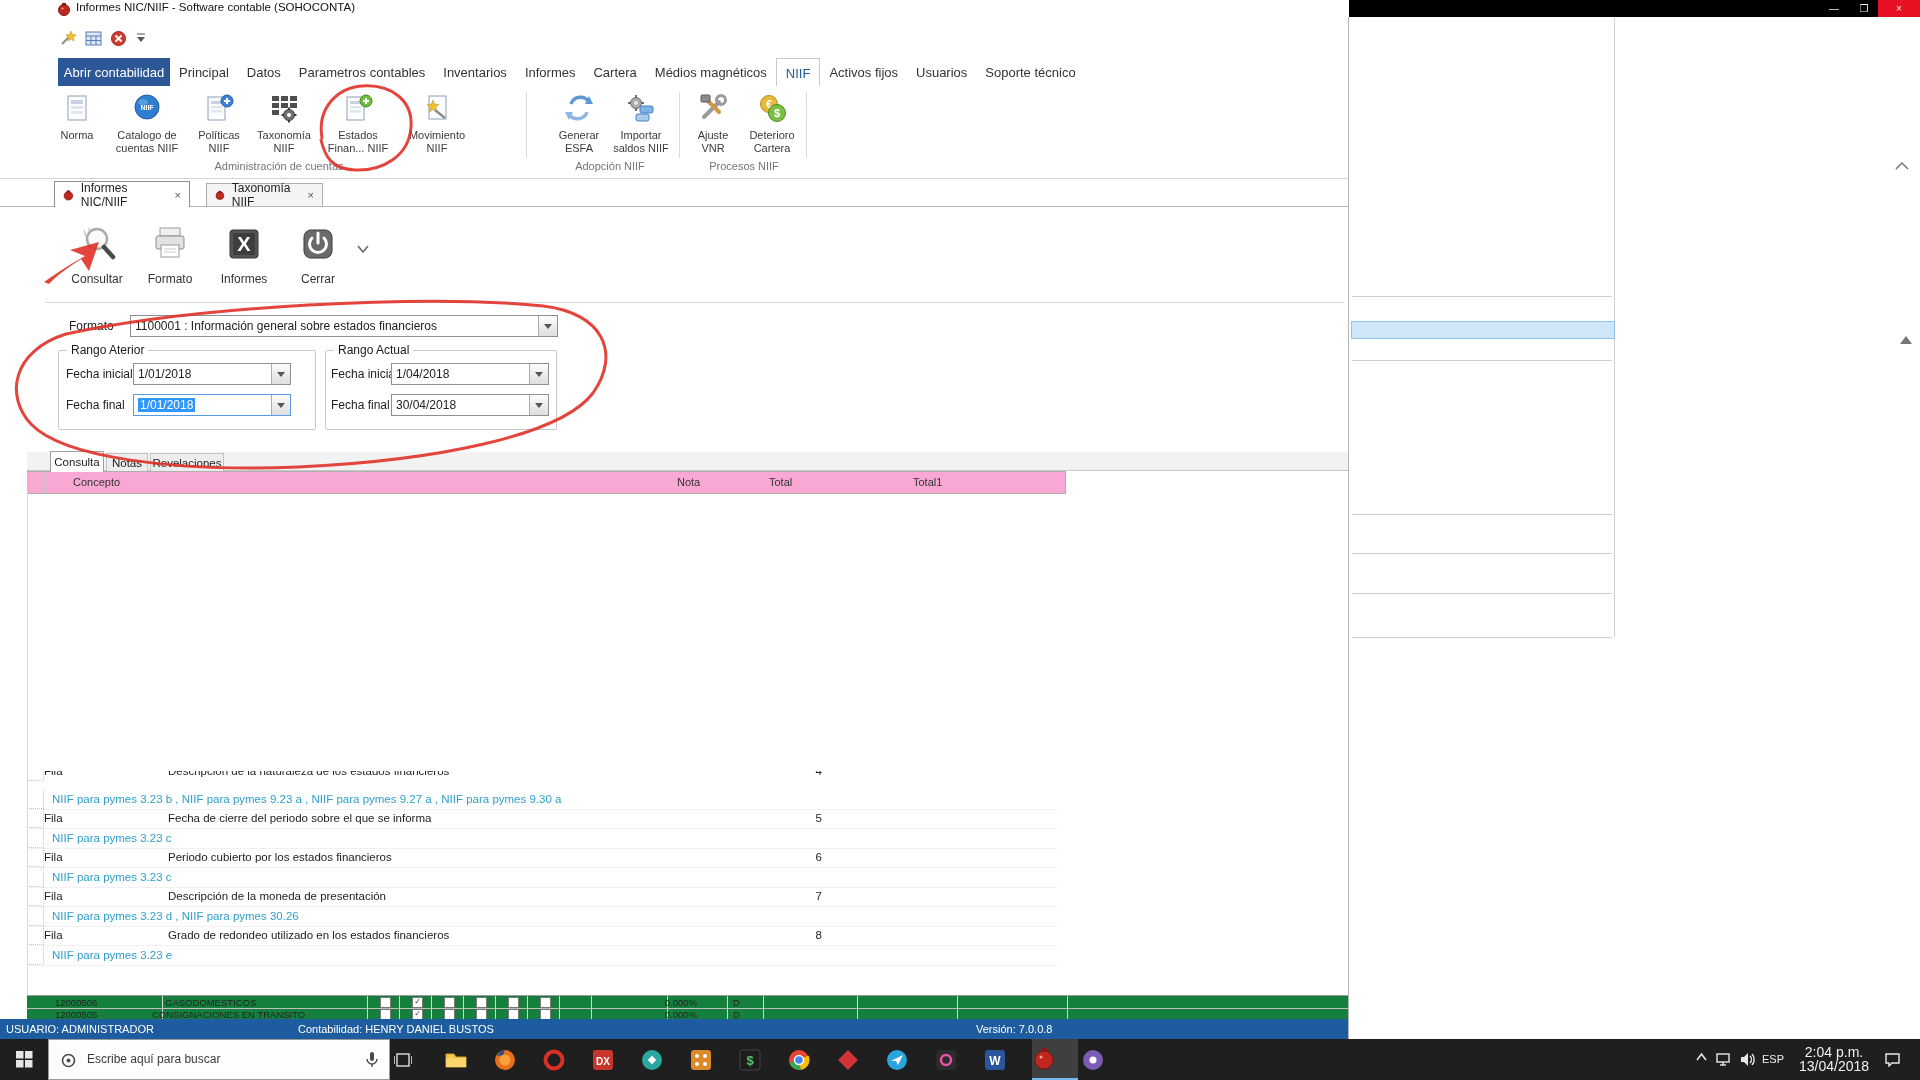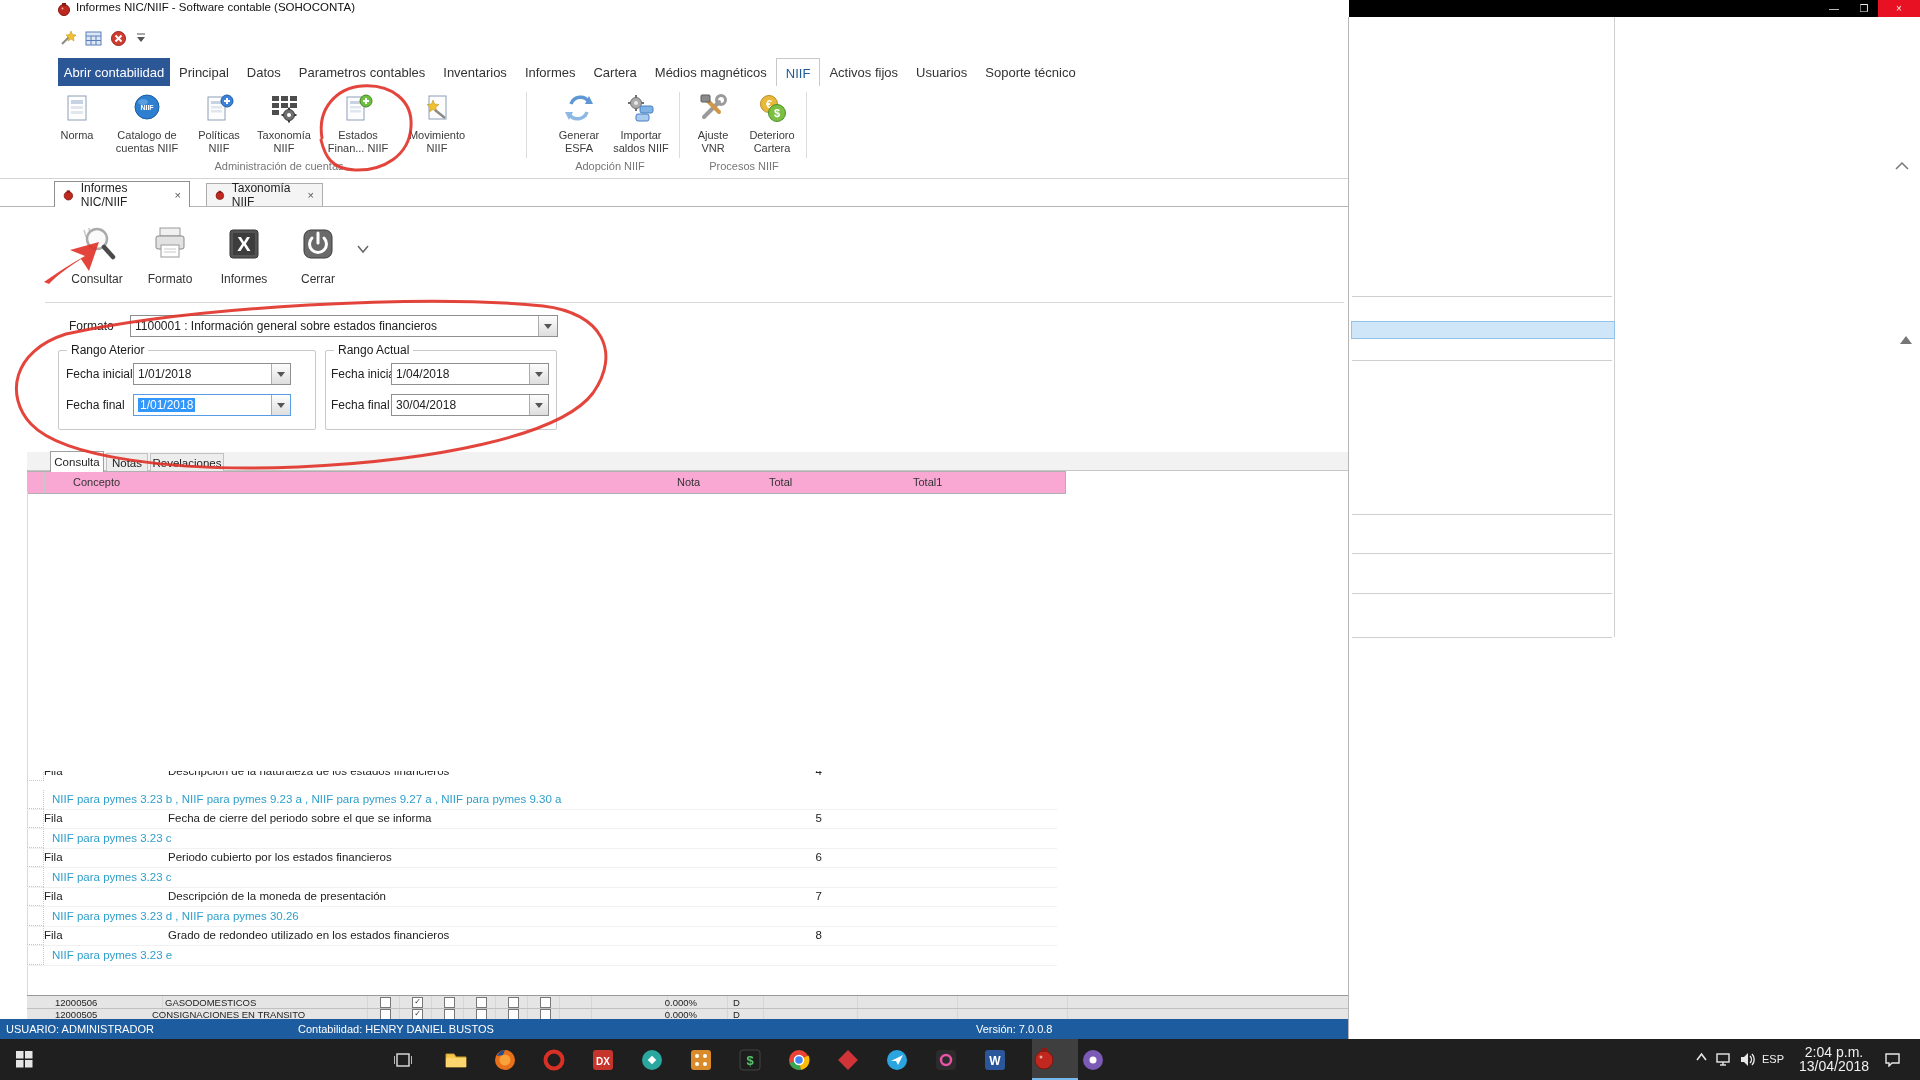--- a/index.html
+++ b/index.html
@@ -51,21 +51,21 @@
   
   .ghead{left:27px;top:471px;width:1038px;height:21px;background:#f9a8d4;
          border-top:1px solid #b0b0b0;border-bottom:1px solid #b0b0b0;border-right:1px solid #b0b0b0;font-size:11px;color:#333}
   .grow{position:absolute;left:27px;width:1030px;height:19px;border-bottom:1px solid #f1f1f1;font-size:11.5px;color:#222}
   .selcell{position:absolute;left:0;top:0;width:16px;height:18px;border-right:1px dotted #c8c8c8;border-bottom:1px dotted #c8c8c8}
   .fila{position:absolute;left:17px;top:3px}
   .conc{position:absolute;left:141px;top:3px;white-space:nowrap}
   .num{position:absolute;left:600px;width:195px;text-align:right;top:3px}
   .link{position:absolute;left:25px;top:3px;color:#2f9fca;white-space:nowrap}
   
-  .bstrip{left:27px;top:995px;width:1322px;height:24px;background:#e5e5e5;
+  .bstrip{left:27px;top:995px;width:1322px;height:24px;background:#15803d;
           border-top:1px solid #999;border-bottom:1px solid #888;font-size:9.5px;color:#222}
   .bvl{position:absolute;top:0;height:24px;width:1px;background:#d6d6d6}
   .chk{position:absolute;width:9px;height:9px;border:1px solid #777;background:#fff;
        font-size:8px;line-height:8px;text-align:center;color:#333}
   
   .statusbar{left:0;top:1019px;width:1349px;height:20px;background:#1d5c9e;color:#fff;font-size:11px}
   
   .taskbar{left:0;top:1039px;width:1920px;height:41px;background:#1f1f1f;z-index:70}
   .tbapp{position:absolute;top:0;width:46px;height:41px;display:flex;align-items:center;justify-content:flex-start}
   .tbactive{background:#3f3f3f;border-bottom:2px solid #76b9ed;box-sizing:border-box}
@@ -516,20 +516,32 @@
 
 <div class="a taskbar">
   <div class="a" style="left:0;top:0;width:48px;height:41px;display:flex;align-items:center;justify-content:center">
     <svg width="17" height="17" viewBox="0 0 17 17">
       <rect x="0" y="0" width="7.5" height="7.5" fill="#e6e6e6"></rect>
         <rect x="9" y="0" width="7.5" height="7.5" fill="#e6e6e6"></rect>
       <rect x="0" y="9" width="7.5" height="7.5" fill="#e6e6e6"></rect>
         <rect x="9" y="9" width="7.5" height="7.5" fill="#e6e6e6"></rect>
     </svg>
   </div>
+  <div class="a" style="left:48px;top:0;width:342px;height:41px;background:#fdfdfd;border:1px solid #9a9a9a;box-sizing:border-box">
+    <svg class="a" style="left:12px;top:13px" width="15" height="15" viewBox="0 0 15 15">
+      <circle cx="7.5" cy="7.5" r="6" fill="none" stroke="#4a4a4a" stroke-width="1.6"></circle>
+        <circle cx="7.5" cy="7.5" r="2" fill="#4a4a4a"></circle>
+    </svg>
+    <span class="a nw" style="left:38px;top:12px;font-size:12px;color:#3c3c3c">Escribe aquí para buscar</span>
+    <svg class="a" style="left:316px;top:11px" width="14" height="18" viewBox="0 0 14 18">
+      <rect x="5" y="1" width="4" height="9" rx="2" fill="#4a4a4a"></rect>
+        <path d="M2,8 a5,5 0 0 0 10,0" fill="none" stroke="#4a4a4a" stroke-width="1.4"></path>
+        <line x1="7" y1="13" x2="7" y2="16" stroke="#4a4a4a" stroke-width="1.4"></line>
+    </svg>
+  </div>
   <div class="tbapp" style="left:394px">
     <svg width="18" height="18" viewBox="0 0 18 18">
       <rect x="3" y="3" width="12" height="12" fill="none" stroke="#e0e0e0" stroke-width="1.4"></rect>
         <line x1="0" y1="5" x2="0" y2="13" stroke="#e0e0e0" stroke-width="1.6"></line>
         <line x1="18" y1="5" x2="18" y2="13" stroke="#e0e0e0" stroke-width="1.6"></line>
     </svg>
   </div>
   <div class="tbapp" style="left:444px">
     <svg width="24" height="24" viewBox="0 0 24 24">
       <path d="M2,6 h8 l2,3 h10 v10 h-20 z" fill="#f7c64a" stroke="#caa02f"></path>

